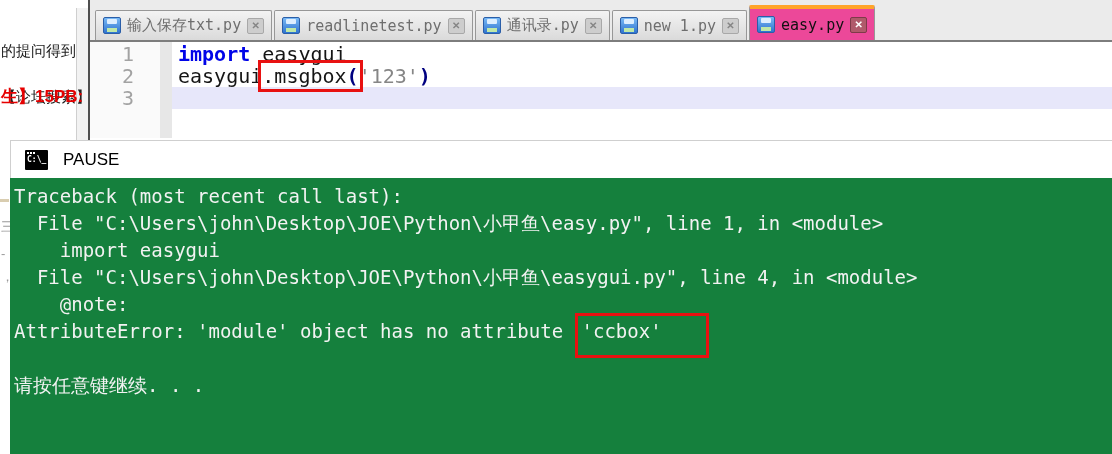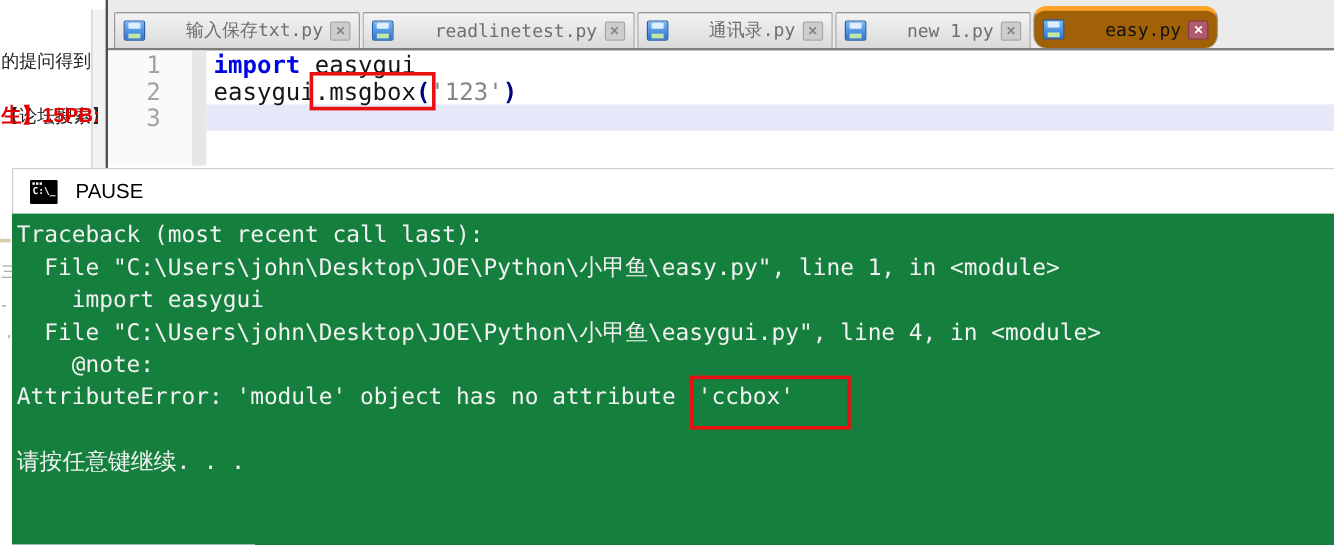--- a/index.html
+++ b/index.html
@@ -17,22 +17,22 @@
              background:#f2f2f2;border-left:1px solid #cfcfcf;}
 
   
   .editor{position:absolute;left:88px;top:0;right:0;height:140px;background:#fff;
           border-left:2px solid #4f4f4f;box-sizing:border-box;}
   .tabbar{height:42px;background:#ebebeb;border-bottom:2px solid #7d7d7d;
           display:flex;align-items:flex-end;padding-left:5px;box-sizing:border-box;}
   .tab{display:inline-flex;align-items:center;gap:6px;height:30px;padding:0 7px;
        background:linear-gradient(#f3f3f3,#dadada);border:1px solid #979797;border-bottom:none;
        margin-right:2px;box-sizing:border-box;border-radius:2px 2px 0 0;cursor:default;}
-  .tab.active{height:35px;background:#a16207;border-top:4px solid #ffa428;border-radius:11px;}
-  .tab-label{font:15px "DejaVu Sans Mono","Liberation Mono",monospace;color:#6e6e6e;white-space:pre;margin-left:28px;}
+  .tab.active{height:35px;background:#ec4899;border-top:4px solid #ffa428;}
+  .tab-label{font:15px "DejaVu Sans Mono","Liberation Mono",monospace;color:#6e6e6e;white-space:pre;}
   .tab.active .tab-label{color:#111;}
   .floppy{width:16px;height:15px;background:linear-gradient(180deg,#79b9f5,#2f74d0);
           border:1px solid #2a5ea8;border-radius:2px;position:relative;flex:none;}
   .floppy::before{content:"";position:absolute;top:1px;left:3px;right:3px;height:5px;
           background:#ddeeff;border-radius:1px;}
   .floppy::after{content:"";position:absolute;bottom:1px;left:3px;right:3px;height:4px;background:#bfe8a8;}
   .tclose{width:15px;height:14px;display:flex;align-items:center;justify-content:center;
           background:#cdcdcd;border:1px solid #a8a8a8;border-radius:2px;
           font:bold 10px "Liberation Sans",sans-serif;color:#858585;flex:none;}
   .tab.active .tclose{background:#b05a6b;border-color:#7e3a49;color:#fff;}

